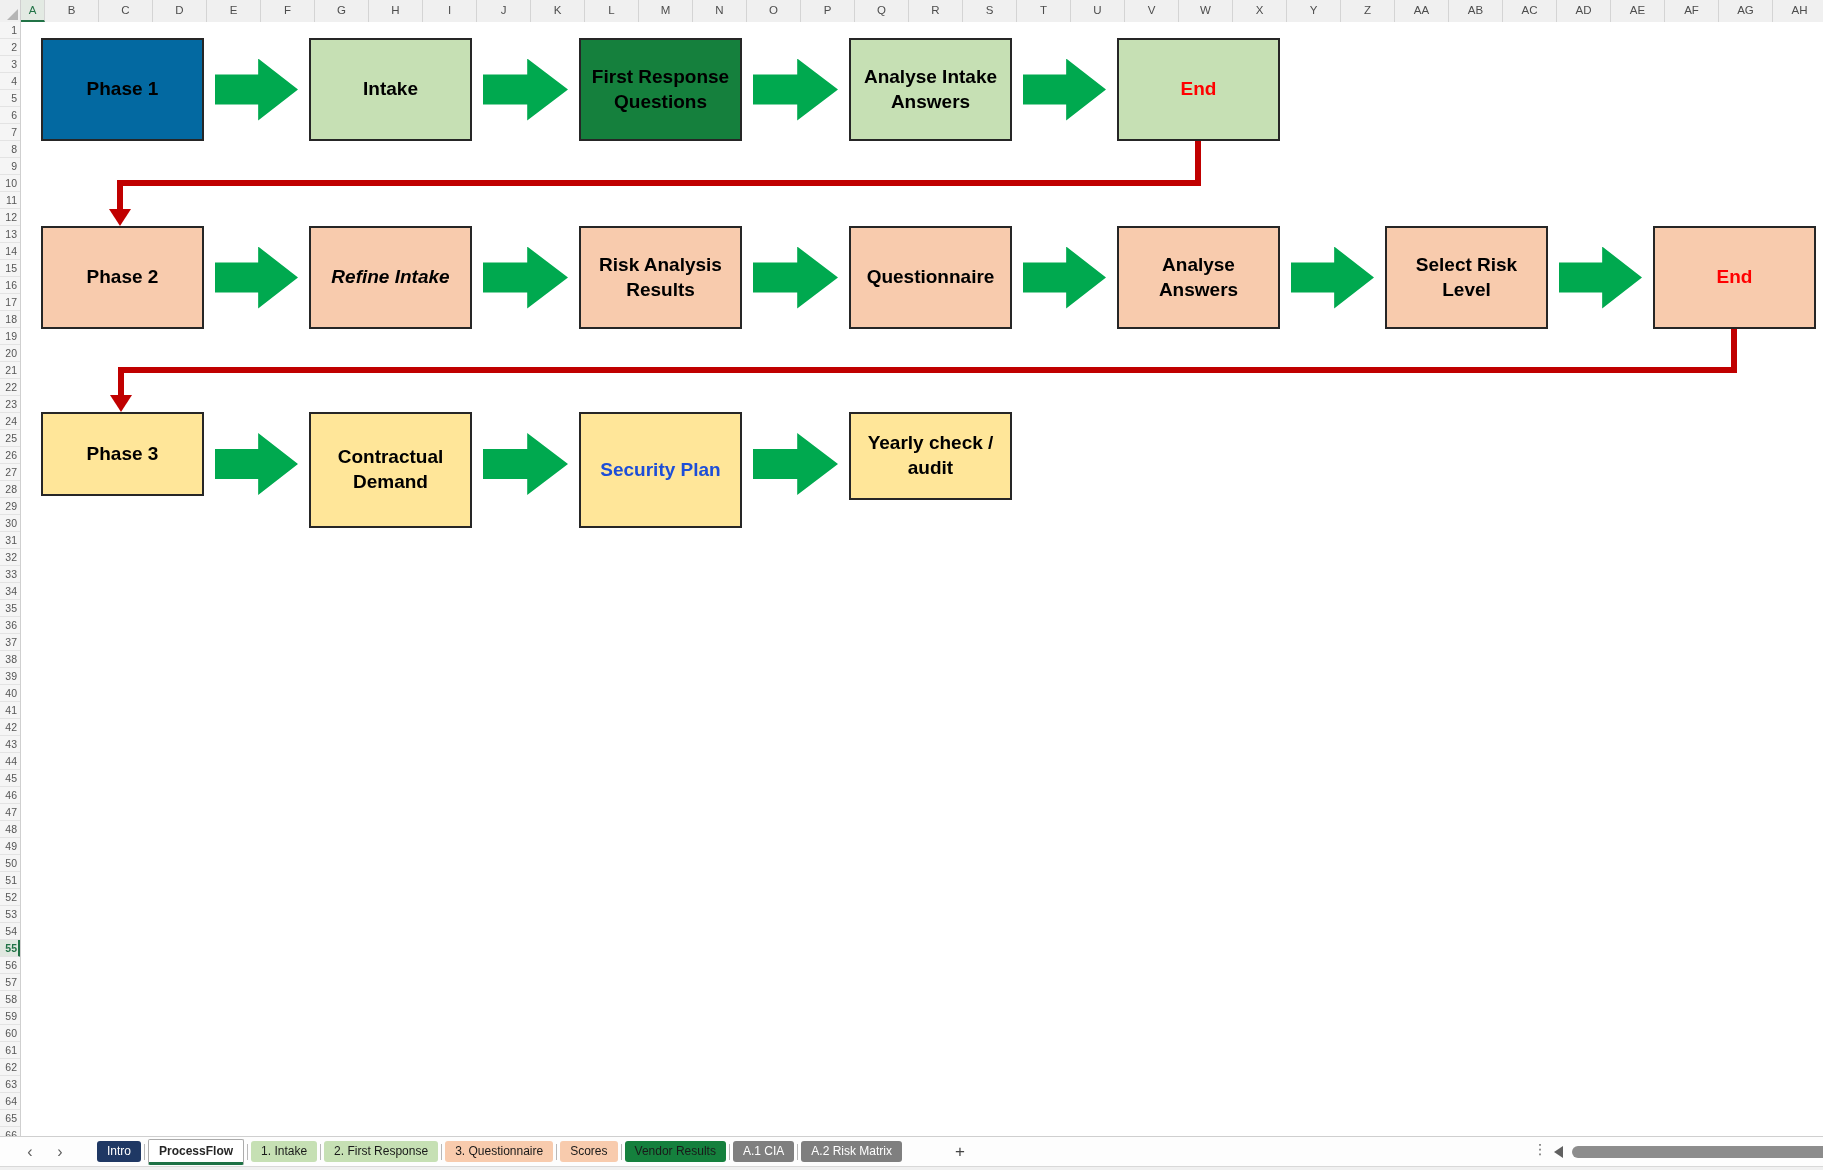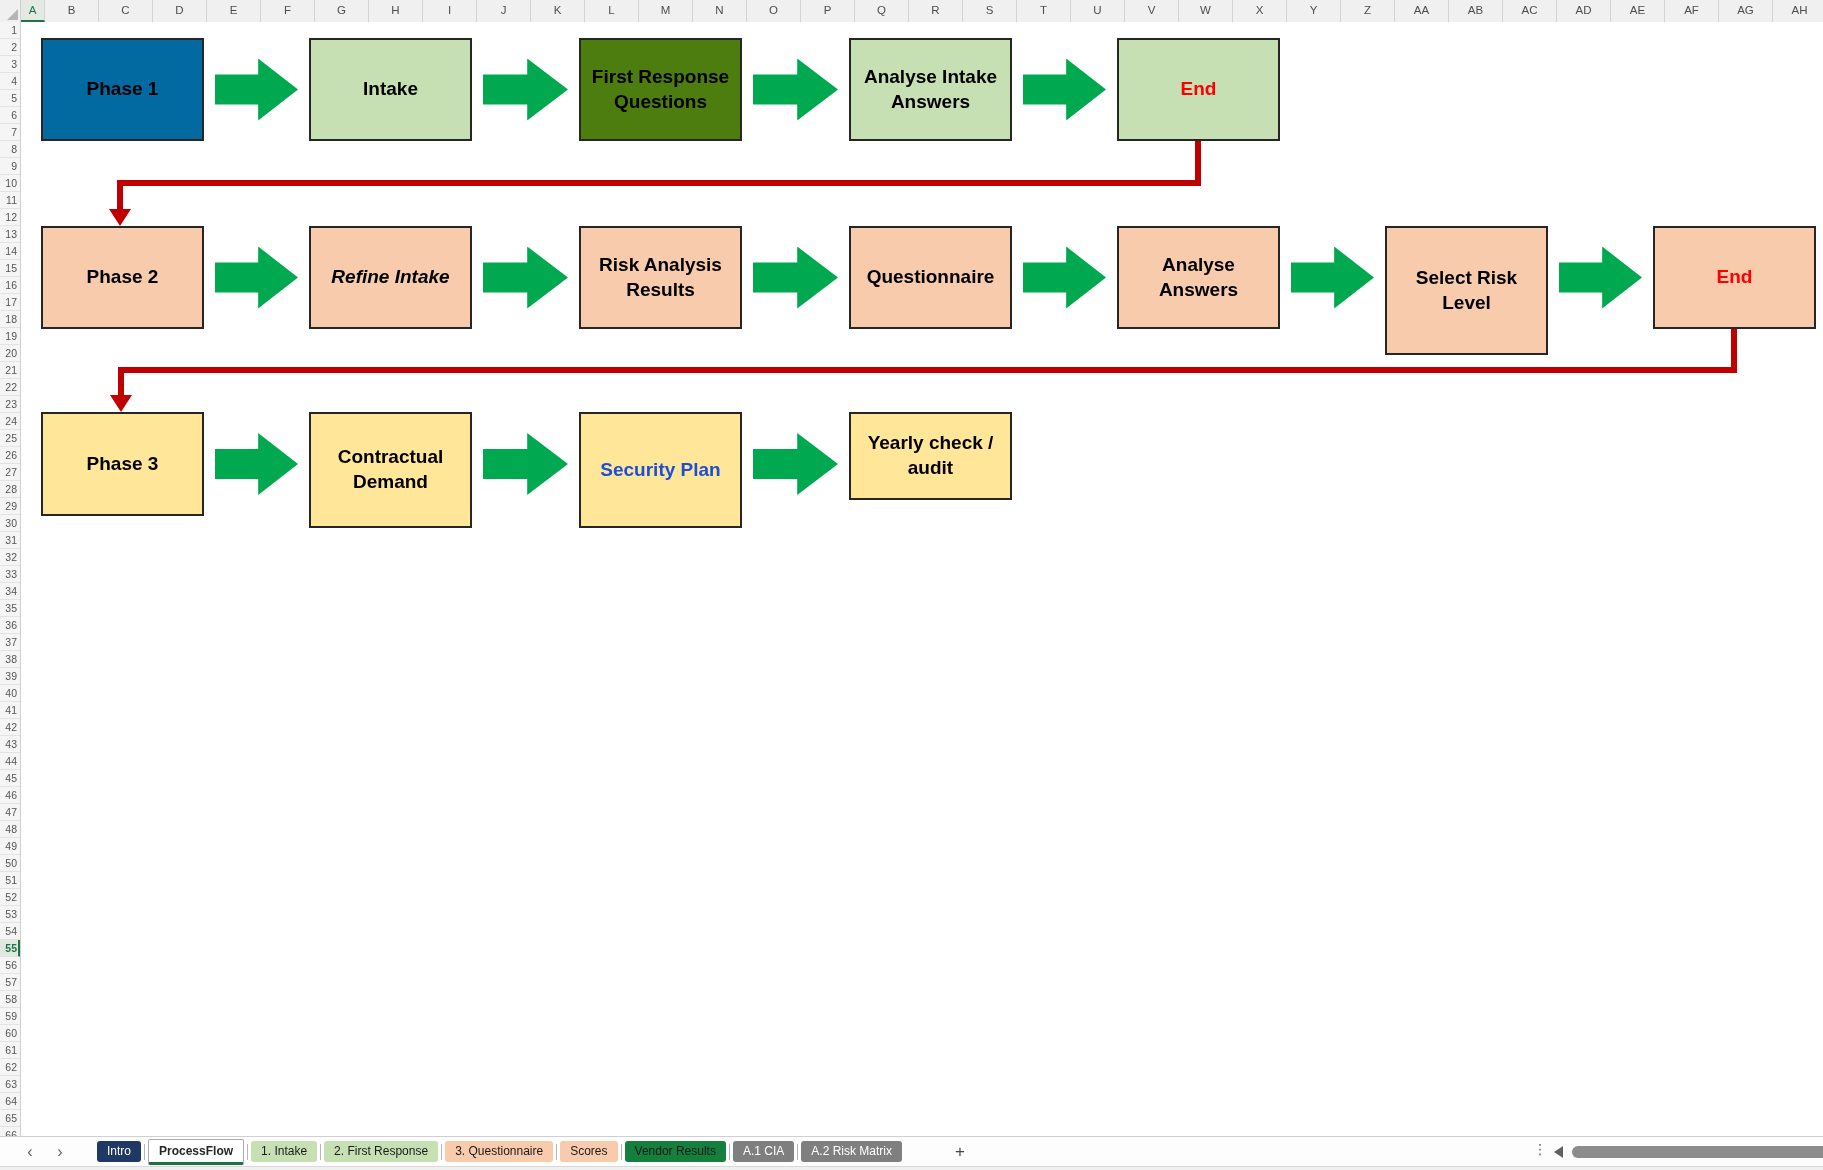--- a/index.html
+++ b/index.html
@@ -212,21 +212,21 @@
 
   <div id="flow">
       <div class="fbox" style="left: 41px; top: 38px; height: 103px; background: #0369a1; border-color: rgb(38, 38, 38); color: rgb(0, 0, 0);">
         <span>Phase 1</span>
       </div>
       <div class="farrow" style="left: 215px; top: 58.5px; width: 83px; height: 62px; background: rgb(0, 169, 79);"></div>
       <div class="fbox" style="left: 309px; top: 38px; height: 103px; background: rgb(198, 224, 180); border-color: rgb(38, 38, 38); color: rgb(0, 0, 0);">
         <span>Intake</span>
       </div>
       <div class="farrow" style="left: 483px; top: 58.5px; width: 85px; height: 62px; background: rgb(0, 169, 79);"></div>
-      <div class="fbox" style="left: 579px; top: 38px; height: 103px; background: #4d7c0f; border-color: rgb(38, 38, 38); color: rgb(0, 0, 0);">
+      <div class="fbox" style="left: 579px; top: 38px; height: 103px; background: #15803d; border-color: rgb(38, 38, 38); color: rgb(0, 0, 0);">
         <span>First Response Questions</span>
       </div>
       <div class="farrow" style="left: 753px; top: 58.5px; width: 85px; height: 62px; background: rgb(0, 169, 79);"></div>
       <div class="fbox" style="left: 849px; top: 38px; height: 103px; background: rgb(198, 224, 180); border-color: rgb(38, 38, 38); color: rgb(0, 0, 0);">
         <span>Analyse Intake Answers</span>
       </div>
       <div class="farrow" style="left: 1023px; top: 58.5px; width: 83px; height: 62px; background: rgb(0, 169, 79);"></div>
       <div class="fbox" style="left: 1117px; top: 38px; height: 103px; background: rgb(198, 224, 180); border-color: rgb(38, 38, 38); color: rgb(255, 0, 0);">
         <span>End</span>
       </div>
@@ -243,28 +243,28 @@
       </div>
       <div class="farrow" style="left: 753px; top: 246.5px; width: 85px; height: 62px; background: rgb(0, 169, 79);"></div>
       <div class="fbox" style="left: 849px; top: 226px; height: 103px; background: rgb(248, 203, 173); border-color: rgb(38, 38, 38); color: rgb(0, 0, 0);">
         <span>Questionnaire</span>
       </div>
       <div class="farrow" style="left: 1023px; top: 246.5px; width: 83px; height: 62px; background: rgb(0, 169, 79);"></div>
       <div class="fbox" style="left: 1117px; top: 226px; height: 103px; background: rgb(248, 203, 173); border-color: rgb(38, 38, 38); color: rgb(0, 0, 0);">
         <span>Analyse Answers</span>
       </div>
       <div class="farrow" style="left: 1291px; top: 246.5px; width: 83px; height: 62px; background: rgb(0, 169, 79);"></div>
-      <div class="fbox" style="left: 1385px; top: 226px; height: 129px; background: rgb(248, 203, 173); border-color: rgb(38, 38, 38); color: rgb(0, 0, 0);">
+      <div class="fbox" style="left: 1385px; top: 226px; height: 103px; background: rgb(248, 203, 173); border-color: rgb(38, 38, 38); color: rgb(0, 0, 0);">
         <span>Select Risk Level</span>
       </div>
       <div class="farrow" style="left: 1559px; top: 246.5px; width: 83px; height: 62px; background: rgb(0, 169, 79);"></div>
       <div class="fbox" style="left: 1653px; top: 226px; height: 103px; background: rgb(248, 203, 173); border-color: rgb(38, 38, 38); color: rgb(255, 0, 0);">
         <span>End</span>
       </div>
-      <div class="fbox" style="left: 41px; top: 412px; height: 104px; background: rgb(255, 230, 153); border-color: rgb(38, 38, 38); color: rgb(0, 0, 0);">
+      <div class="fbox" style="left: 41px; top: 412px; height: 84px; background: rgb(255, 230, 153); border-color: rgb(38, 38, 38); color: rgb(0, 0, 0);">
         <span>Phase 3</span>
       </div>
       <div class="farrow" style="left: 215px; top: 433px; width: 83px; height: 62px; background: rgb(0, 169, 79);"></div>
       <div class="fbox" style="left: 309px; top: 412px; height: 116px; background: rgb(255, 230, 153); border-color: rgb(38, 38, 38); color: rgb(0, 0, 0);">
         <span>Contractual Demand</span>
       </div>
       <div class="farrow" style="left: 483px; top: 433px; width: 85px; height: 62px; background: rgb(0, 169, 79);"></div>
       <div class="fbox" style="left: 579px; top: 412px; height: 116px; background: rgb(255, 230, 153); border-color: rgb(38, 38, 38); color: #1d4ed8;">
         <span>Security Plan</span>
       </div>

